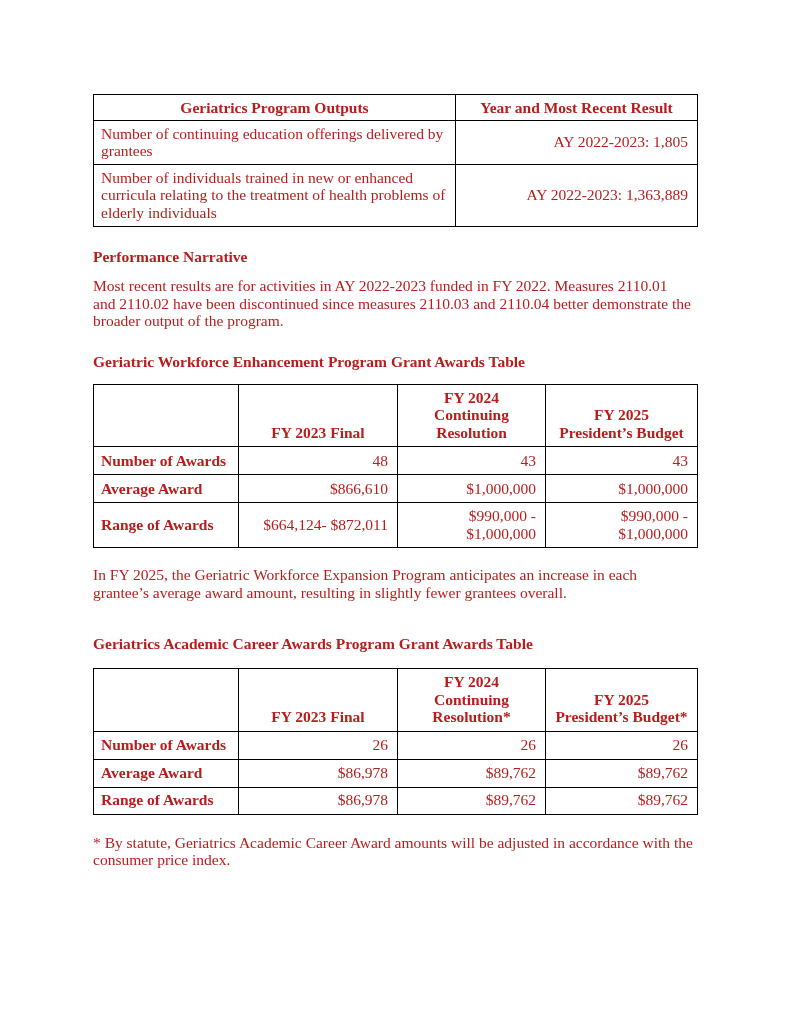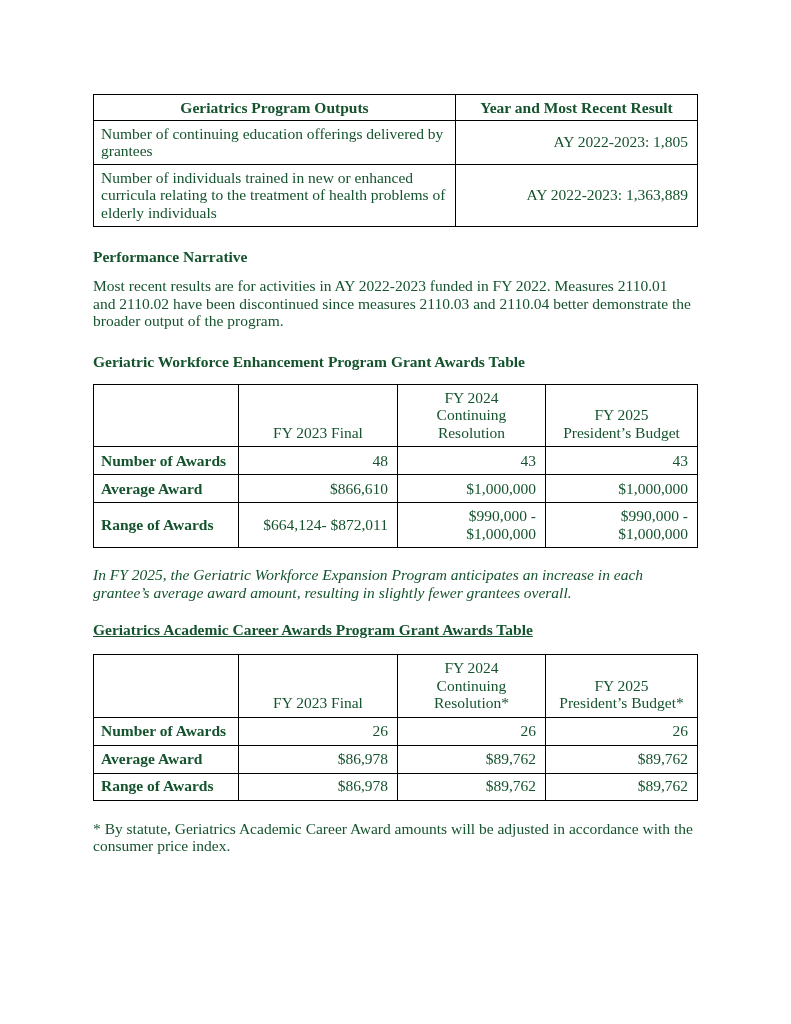--- a/index.html
+++ b/index.html
@@ -2,21 +2,21 @@
 <html><head>
 <meta charset="utf-8">
 <style>
   * { box-sizing: border-box; margin: 0; padding: 0; }
   html, body { background: #ffffff; }
   .page {
     position: relative;
     width: 791px;
     height: 1024px;
     background: #ffffff;
-    color: #14532d;
+    color: #b91c1c;
     font-family: "Liberation Serif", "DejaVu Serif", serif;
     font-size: 15.5px;
     line-height: 17.4px;
     overflow: hidden;
   }
   .content {
     position: absolute;
     left: 93px;
     top: 94px;
     width: 604px;
@@ -51,21 +51,21 @@
   .t-outputs tr.r1 td { height: 44px; }
   .t-outputs tr.r2 td { height: 44px; }
   .t-outputs tr.r3 td { height: 62px; }
 
   
   .t-awards col.c-label  { width: 145px; }
   .t-awards col.c-fy23   { width: 159px; }
   .t-awards col.c-fy24   { width: 148px; }
   .t-awards col.c-fy25   { width: 152px; }
   .t-awards th {
-    font-weight: normal;
+    font-weight: bold;
     text-align: center;
     vertical-align: bottom;
     white-space: pre-line;
     height: 62px;
     padding: 4px 6px 5px 6px;
   }
   .t-awards td.label-cell {
     font-weight: bold;
     text-align: left;
     vertical-align: middle;
@@ -82,22 +82,22 @@
   .t-awards tr.r3-tall td { height: 45px; }
   .t-awards tr.r3 td { height: 27px; }
 
   .heading { font-weight: bold; }
   .para { white-space: pre-line; }
 
   .mt-h1   { margin-top: 21px; }
   .mt-p1   { margin-top: 12px; }
   .mt-h2   { margin-top: 23px; }
   .mt-t2   { margin-top: 14px; }
-  .mt-p2   { margin-top: 18px; font-style: italic; }
-  .mt-h3   { margin-top: 20px; text-decoration: underline; }
+  .mt-p2   { margin-top: 18px; }
+  .mt-h3   { margin-top: 34px; }
   .mt-t3   { margin-top: 16px; }
   .mt-fn   { margin-top: 19px; }
 
   .page-number {
     position: absolute;
     top: 931px;
     left: 0;
     width: 791px;
     text-align: center;
   }

